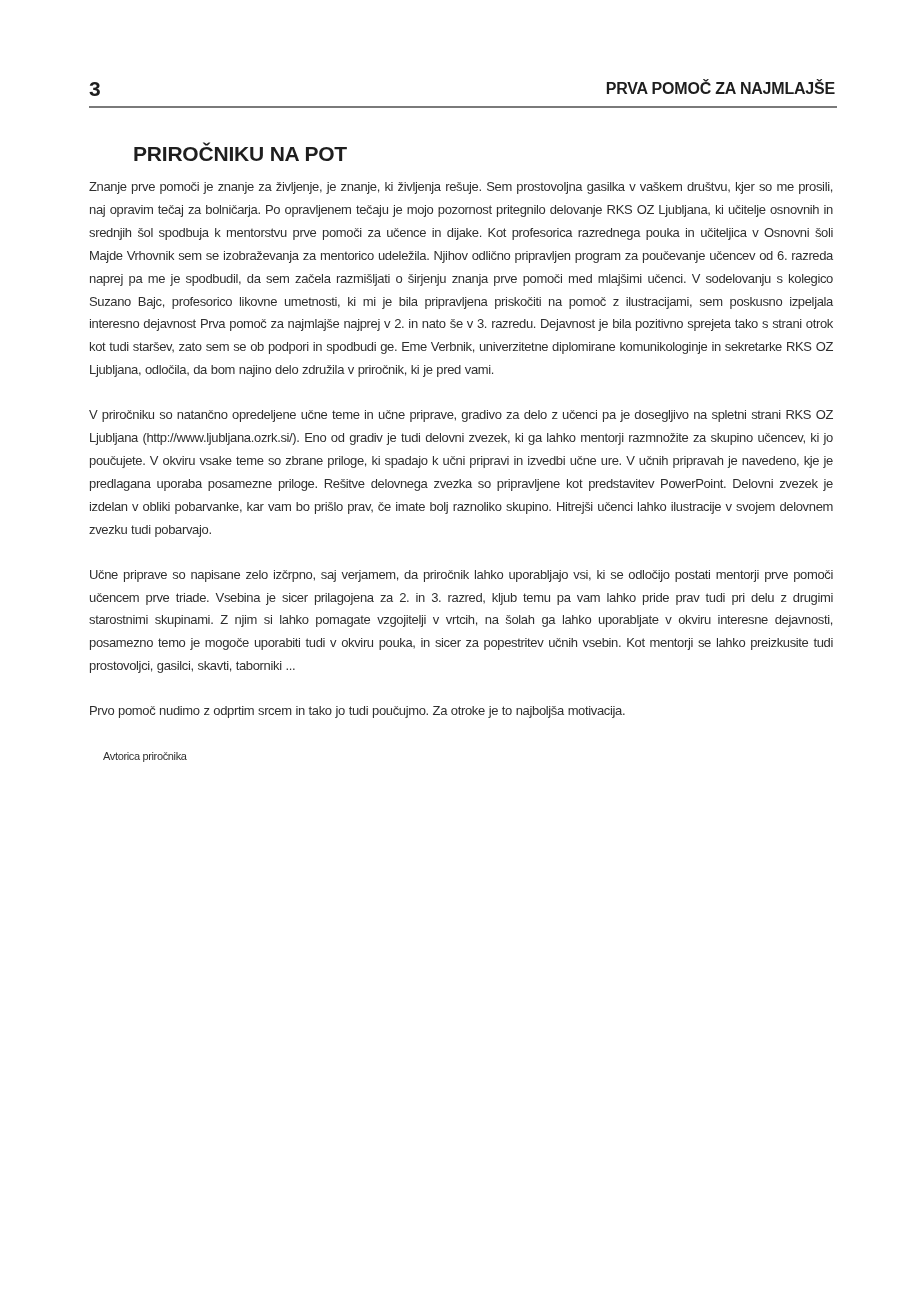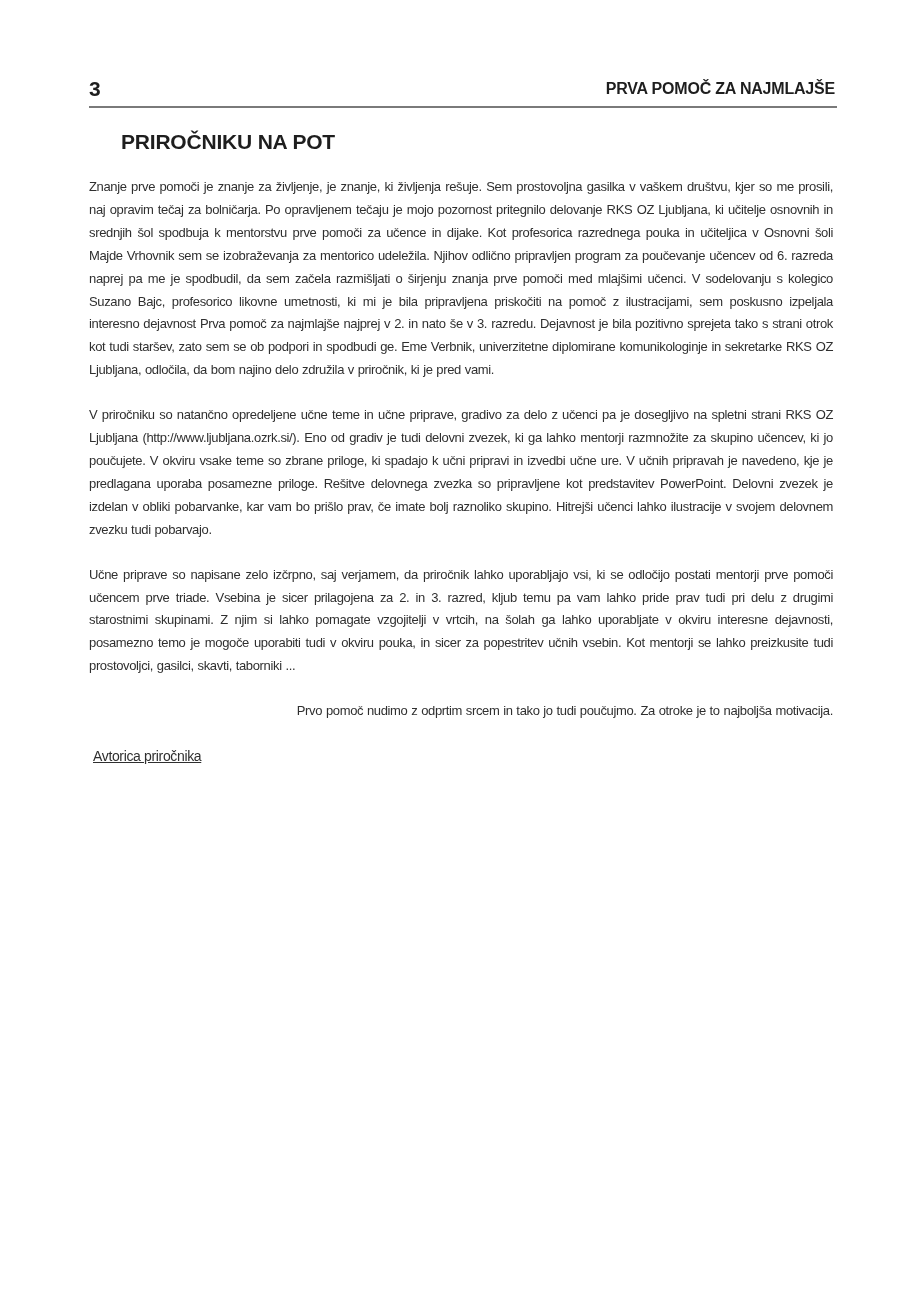--- a/index.html
+++ b/index.html
@@ -38,21 +38,21 @@
       top: 4px;
       font-size: 16px;
       font-weight: bold;
       color: #1e1e1e;
       letter-spacing: -0.2px;
     }
     .section-title {
       position: absolute;
       left: 121px;
       top: 130px;
-      margin: 0;
+      margin: 12px;
       font-size: 21px;
       font-weight: bold;
       color: #1e1e1e;
       letter-spacing: -0.2px;
     }
     .body-text {
       position: absolute;
       left: 89px;
       top: 176px;
       width: 744px;
@@ -60,29 +60,28 @@
     .paragraph {
       margin: 0 0 22px 0;
       font-size: 13px;
       line-height: 22.9px;
       text-align: justify;
       letter-spacing: -0.35px;
       word-spacing: 0.5px;
       color: #2f2f2f;
     }
     .paragraph.short {
-      text-align: right;
+      text-align: left;
     }
     .signature {
-      margin: 4px;
-      font-size: 14px;
+      margin: 14px;
+      font-size: 11px;
       line-height: 22.9px;
       letter-spacing: -0.35px;
       color: #2f2f2f;
-      text-decoration: underline;
     }
   </style>
 </head>
 <body>
 
 <header class="page-header">
   <span class="page-number">3</span>
   <span class="running-title">PRVA POMOČ ZA NAJMLAJŠE</span>
 </header>
 

